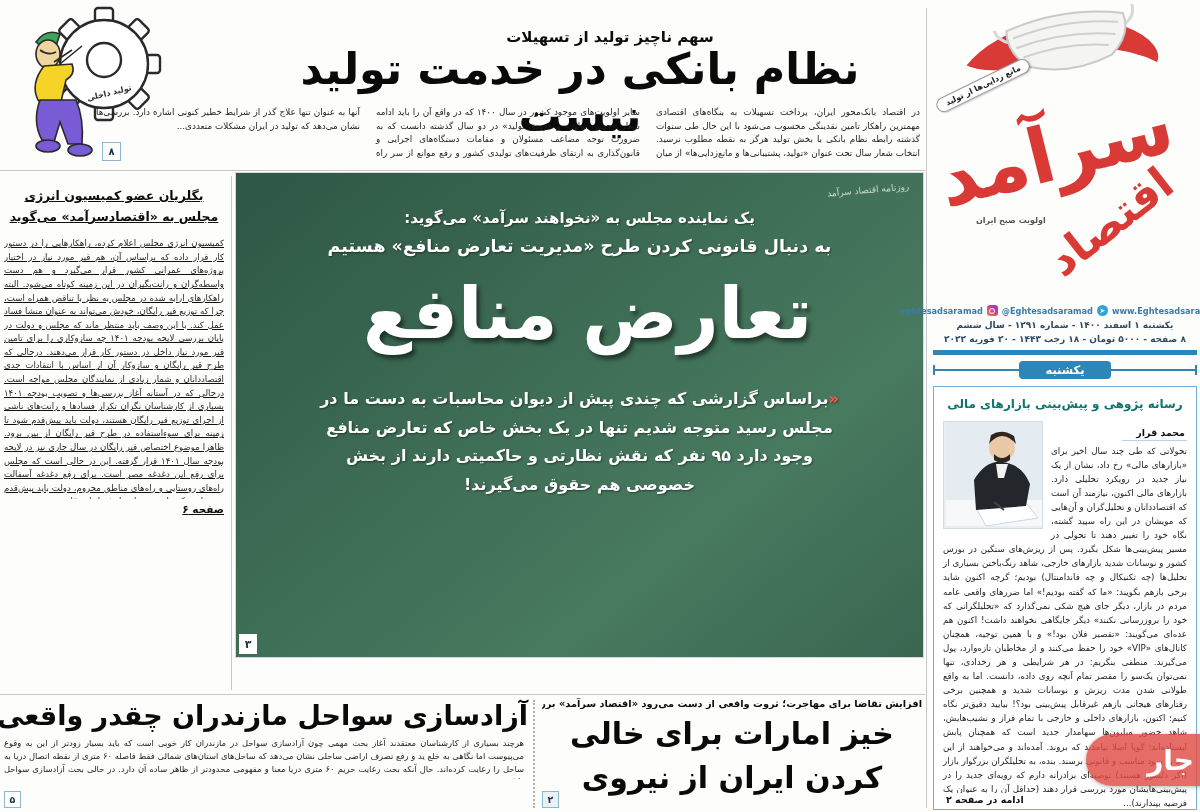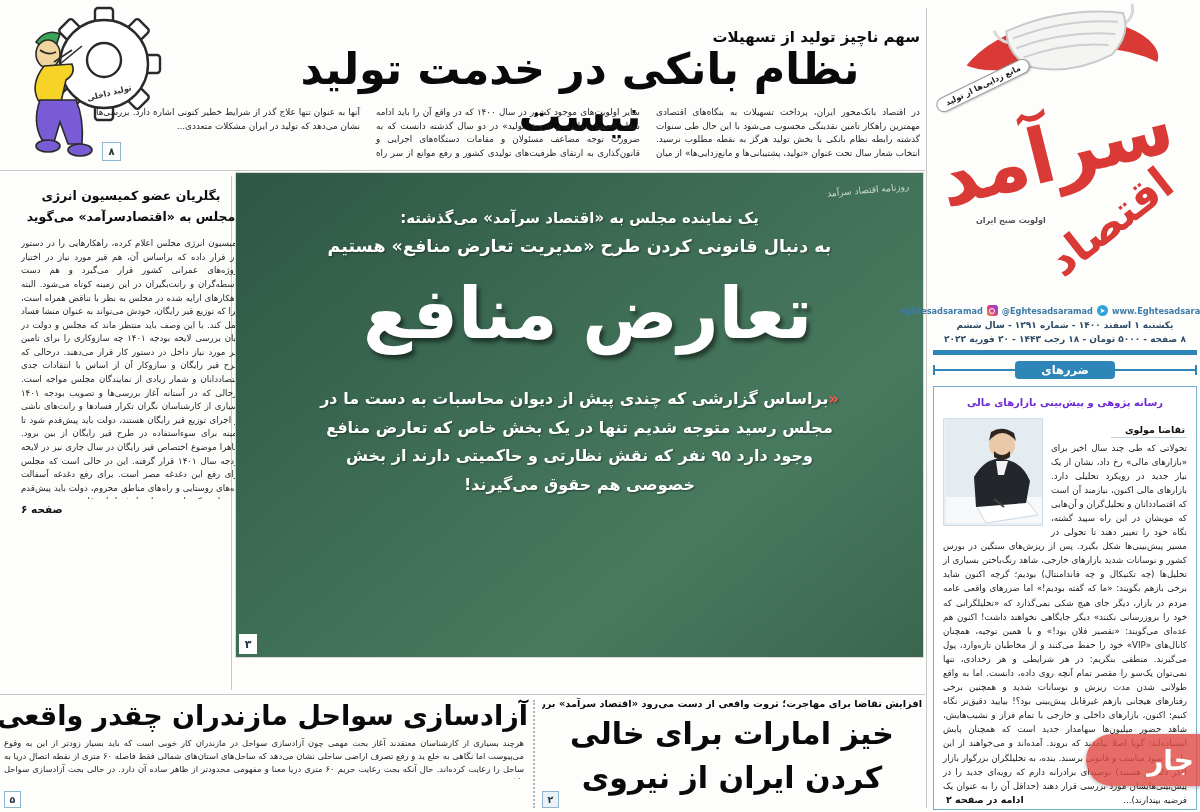--- a/index.html
+++ b/index.html
@@ -12,29 +12,29 @@
   
   .vline{border-left:1px solid #c7c7c7;width:0;}
   .hline{border-top:1px solid #c7c7c7;height:0;}
   .dotline{border-left:2px dotted #b3b3b3;width:0;}
 
   
   .pchip{display:flex;align-items:center;justify-content:center;font-weight:bold;
          font-size:10px;background:#fff;border:1px solid #8fb6cf;color:#234;}
 
   
-  .top-kicker{font-size:15px;font-weight:800;color:#0c0c0c;text-align:right;}
+  .top-kicker{font-size:15px;font-weight:800;color:#0c0c0c;}
   .top-head{font-size:43px;font-weight:900;letter-spacing:-1px;color:#0a0a0a;line-height:1.1;}
   .top-body{font-size:8.8px;line-height:1.55;color:#1d1d1d;column-count:3;column-gap:16px;}
 
   
   .lc-kicker{font-size:12.5px;font-weight:800;line-height:1.65;color:#0c0c0c;}
   .lc-head{font-size:36px;font-weight:900;line-height:1.5;color:#0a0a0a;}
   .lc-body{font-size:8.6px;line-height:1.58;color:#1d1d1d;}
-  .lc-page{font-size:10.5px;font-weight:800;text-align:left;color:#111;}
+  .lc-page{font-size:10.5px;font-weight:800;text-align:right;color:#111;}
 
   
   #lead-box{background:linear-gradient(140deg,#2e5745 0%,#3f6e56 45%,#487a5f 70%,#3a6650 100%);
             border:1px solid #d8d8d8;color:#fff;}
   .lead-wm{font-size:9px;color:rgba(255,255,255,.72);transform:rotate(-5deg);}
   .lead-k1{font-size:15px;font-weight:800;text-shadow:1px 1px 2px rgba(0,0,0,.45);}
   .lead-k2{font-size:17.5px;font-weight:800;text-shadow:1px 1px 2px rgba(0,0,0,.45);}
   .lead-h{font-size:71px;font-weight:900;line-height:1.25;letter-spacing:-2px;
           text-shadow:3px 4px 4px rgba(0,0,0,.5);}
   .lead-stand{font-size:16px;font-weight:800;line-height:1.8;text-shadow:1px 1px 2px rgba(0,0,0,.45);}
@@ -66,21 +66,21 @@
   .dateline{font-size:9px;font-weight:700;color:#2e4b63;line-height:1.55;}
   .bluebar{background:#2e86b8;}
   .sec-hd{display:flex;align-items:center;gap:0;}
   .sec-hd .tick{width:2px;height:10px;background:#2e86b8;flex:none;}
   .sec-hd .ln{height:2px;background:#2e86b8;flex:1;}
   .sec-pill{background:#2e86b8;color:#fff;font-size:11.5px;font-weight:800;border-radius:4px;
             padding:2px 26px;flex:none;}
 
   
   #note-box{border:1.4px solid #74aed2;background:#fff;}
-  .note-title{font-size:10px;font-weight:800;color:#6d28d9;line-height:1.55;}
+  .note-title{font-size:12px;font-weight:800;color:#0f766e;line-height:1.55;}
   .note-author{font-size:9.5px;font-weight:800;color:#111;border-bottom:1px solid #bcd2e2;
                display:inline-block;padding:0 2px 2px 14px;margin-bottom:3px;}
   .note-photo{float:left;width:98px;height:106px;margin:0 8px 4px 0;background:#e8eef3;
               border:1px solid #cfdde8;}
   .note-body{font-size:8.7px;line-height:1.62;color:#1b1b1b;}
   .note-cont{position:absolute;left:8px;bottom:3px;background:#fff;font-size:9.5px;
              font-weight:800;padding:1px 4px;}
 
   
   #jaar{left:1086px;top:734px;width:122px;height:52px;background:rgba(224,77,70,.82);
@@ -132,29 +132,29 @@
         <path d="M54 60 l22 -18" fill="none"></path>
       </g>
     </svg>
   </div>
 
   <div class="abs center top-kicker" style="left:300px;top:28px;width:620px;">سهم ناچیز تولید از تسهیلات</div>
   <div class="abs center top-head" style="left:240px;top:46px;width:680px;">نظام بانکی در خدمت تولید نیست</div>
   <div class="abs top-body just" style="left:96px;top:106px;width:824px;height:60px;overflow:hidden;">در اقتصاد بانک‌محور ایران، پرداخت تسهیلات به بنگاه‌های اقتصادی مهمترین راهکار تامین نقدینگی محسوب می‌شود با این حال طی سنوات گذشته رابطه نظام بانکی با بخش تولید هرگز به نقطه مطلوب نرسید. انتخاب شعار سال تحت عنوان «تولید، پشتیبانی‌ها و مانع‌زدایی‌ها» از میان سایر اولویت‌های موجود کشور در سال ۱۴۰۰ که در واقع آن را باید ادامه شعار «جهش تولید» و «رونق تولید» در دو سال گذشته دانست که به ضرورت توجه مضاعف مسئولان و مقامات دستگاه‌های اجرایی و قانون‌گذاری به ارتقای ظرفیت‌های تولیدی کشور و رفع موانع از سر راه آنها به عنوان تنها علاج گذر از شرایط خطیر کنونی اشاره دارد. بررسی‌ها نشان می‌دهد که تولید در ایران مشکلات متعددی...</div>
   <div class="abs pchip" style="left:102px;top:142px;width:17px;height:17px;z-index:2;">۸</div>
 
-  <div class="abs" style="left:17px;top:178px;width:228px;height:512px;padding:0 4px;box-sizing:border-box;">
+  <div class="abs" style="left:0;top:178px;width:228px;height:512px;padding:0 4px;box-sizing:border-box;text-decoration:underline;">
     <div class="center lc-kicker" style="margin-top:8px;">بگلریان عضو کمیسیون انرژی مجلس به «اقتصادسرآمد» می‌گوید</div>
     <div class="lc-body just" style="margin-top:10px;height:262px;overflow:hidden;">کمیسیون انرژی مجلس اعلام کرده، راهکارهایی را در دستور کار قرار داده که براساس آن، هم قیر مورد نیاز در اختیار پروژه‌های عمرانی کشور قرار می‌گیرد و هم دست واسطه‌گران و رانت‌بگیران در این زمینه کوتاه می‌شود. البته راهکارهای ارایه شده در مجلس به نظر با تناقض همراه است، چرا که توزیع قیر رایگان، خودش می‌تواند به عنوان منشا فساد عمل کند. با این وصف باید منتظر ماند که مجلس و دولت در پایان بررسی لایحه بودجه ۱۴۰۱ چه سازوکاری را برای تامین قیر مورد نیاز داخل در دستور کار قرار می‌دهند. درحالی که طرح قیر رایگان و سازوکار آن از اساس با انتقادات جدی اقتصاددانان و شمار زیادی از نمایندگان مجلس مواجه است. درحالی که در آستانه آغاز بررسی‌ها و تصویب بودجه ۱۴۰۱ بسیاری از کارشناسان نگران تکرار فسادها و رانت‌های ناشی از اجرای توزیع قیر رایگان هستند، دولت باید پیش‌قدم شود تا زمینه برای سوءاستفاده در طرح قیر رایگان از بین برود. ظاهرا موضوع اختصاص قیر رایگان در سال جاری نیز در لایحه بودجه سال ۱۴۰۱ قرار گرفته. این در حالی است که مجلس برای رفع این دغدغه مصر است. برای رفع دغدغه آسفالت راه‌های روستایی و راه‌های مناطق محروم، دولت باید پیش‌قدم شود تا در یک چارچوب خارج از فساد این قانون...</div>
     <div class="lc-page" style="margin-top:4px;">صفحه ۶</div>
   </div>
 
   <div id="lead-box" class="abs" style="left:235px;top:172px;width:687px;height:484px;">
     <div class="abs lead-wm" style="right:14px;top:12px;">روزنامه اقتصاد سرآمد</div>
-    <div class="center lead-k1" style="margin-top:36px;">یک نماینده مجلس به «اقتصاد سرآمد» می‌گذشته:</div>
+    <div class="center lead-k1" style="margin-top:36px;">یک نماینده مجلس به «نخواهند سرآمد» می‌گوید:</div>
     <div class="center lead-k2" style="margin-top:9px;">به دنبال قانونی کردن طرح «مدیریت تعارض منافع» هستیم</div>
     <div class="center lead-h" style="margin-top:14px;margin-left:16px;">تعارض منافع</div>
     <div class="center lead-stand" style="margin:26px auto 0;width:78%;">
       <span class="qm">«</span><span>براساس گزارشی که چندی پیش از دیوان محاسبات به دست ما در مجلس رسید متوجه شدیم تنها در یک بخش خاص که تعارض منافع وجود دارد ۹۵ نفر که نقش نظارتی و حاکمیتی دارند از بخش خصوصی هم حقوق می‌گیرند!</span>
     </div>
     <div class="pchip lead-page" style="width:18px;height:20px;font-size:11px;">۳</div>
   </div>
 
   <div class="abs" style="left:0;top:698px;width:528px;height:112px;">
     <div class="center b-head" style="font-size:27px;white-space:nowrap;margin-top:2px;">آزادسازی سواحل مازندران چقدر واقعی است؟</div>
@@ -198,21 +198,21 @@
       <span dir="ltr">eghtesadsaramad</span>
     </div>
     <div class="abs center dateline" style="left:0;top:319px;width:270px;">یکشنبه ۱ اسفند ۱۴۰۰ - شماره ۱۲۹۱ - سال ششم</div>
     <div class="abs center dateline" style="left:0;top:333px;width:270px;">۸ صفحه - ۵۰۰۰ تومان - ۱۸ رجب ۱۴۴۳ - ۲۰ فوریه ۲۰۲۲</div>
 
     <div class="abs bluebar" style="left:3px;top:350px;width:264px;height:5px;"></div>
 
     <div class="abs sec-hd" style="left:3px;top:360px;width:264px;height:20px;">
       <span class="tick"></span>
       <span class="ln"></span>
-      <span class="sec-pill">ضررهای</span>
+      <span class="sec-pill">یکشنبه</span>
       <span class="ln"></span>
       <span class="tick"></span>
     </div>
 
     <div id="note-box" class="abs" style="left:3px;top:386px;width:264px;height:424px;box-sizing:border-box;padding:8px 9px;overflow:hidden;">
       <div class="center note-title">رسانه پژوهی و پیش‌بینی بازارهای مالی</div>
       <div style="margin-top:7px;">
         <div class="note-photo">
           <svg width="96" height="104" viewBox="0 0 96 104">
             <rect width="96" height="104" fill="#e4ebf1"></rect>
@@ -220,21 +220,21 @@
             <path d="M30 86 L78 78 L92 96 L40 104 Z" fill="#fff" stroke="#c9d6e0"></path>
             <circle cx="56" cy="26" r="13" fill="#e9c9a8"></circle>
             <path d="M43 22 Q56 6 70 22 L68 14 Q56 6 45 13 Z" fill="#2e2620"></path>
             <path d="M48 32 Q56 40 64 32 L64 38 Q56 44 48 38 Z" fill="#2e2620"></path>
             <path d="M28 58 Q40 38 56 40 Q76 42 84 62 L80 84 L30 88 Z" fill="#23262b"></path>
             <path d="M50 42 L62 42 L58 56 L52 56 Z" fill="#f2f2f2"></path>
             <path d="M72 56 L56 80 L50 78" fill="none" stroke="#23262b" stroke-width="6" stroke-linecap="round"></path>
             <line x1="48" y1="80" x2="58" y2="88" stroke="#444" stroke-width="2"></line>
           </svg>
         </div>
-        <span class="note-author">تقاضا مولوی</span>
+        <span class="note-author">محمد قرار</span>
         <div class="note-body just">تحولاتی که طی چند سال اخیر برای «بازارهای مالی» رخ داد، نشان از یک نیاز جدید در رویکرد تحلیلی دارد. بازارهای مالی اکنون، نیازمند آن است که اقتصاددانان و تحلیل‌گران و آن‌هایی که مویشان در این راه سپید گشته، نگاه خود را تغییر دهند تا تحولی در مسیر پیش‌بینی‌ها شکل بگیرد. پس از ریزش‌های سنگین در بورس کشور و نوسانات شدید بازارهای خارجی، شاهد رنگ‌باختن بسیاری از تحلیل‌ها (چه تکنیکال و چه فاندامنتال) بودیم؛ گرچه اکنون شاید برخی بازهم بگویند: «ما که گفته بودیم!» اما ضررهای واقعی عامه مردم در بازار، دیگر جای هیچ شکی نمی‌گذارد که «تحلیلگرانی که خود را بروزرسانی نکنند» دیگر جایگاهی نخواهند داشت! اکنون هم عده‌ای می‌گویند: «تقصیر فلان بود!» و با همین توجیه، همچنان کانال‌های «VIP» خود را حفظ می‌کنند و از مخاطبان تازه‌وارد، پول می‌گیرند. منطقی بنگریم: در هر شرایطی و هر رخدادی، تنها نمی‌توان یک‌سو را مقصر تمام آنچه روی داده، دانست. اما به واقع طولانی شدن مدت ریزش و نوسانات شدید و همچنین برخی رفتارهای هیجانی بازهم غیرقابل پیش‌بینی بود؟! بیایید دقیق‌تر نگاه کنیم؛ اکنون، بازارهای داخلی و خارجی با تمام فراز و نشیب‌هایش، شاهد حضور میلیون‌ها سهامدار جدید است که همچنان پابش ایستاده‌اند؛ گویا اصلا نیامدند که بروند. آمده‌اند و می‌خواهند از این راه به سود مناسب و قانونی برسند. بنده، به تحلیلگران بزرگوار بازار (اگر دلسوز هستند) توصیه‌ای برادرانه دارم که رویه‌ای جدید را در پیش‌بینی‌هایشان مورد بررسی قرار دهند (حداقل آن را به عنوان یک فرضیه بپندارند)...</div>
       </div>
       <div class="note-cont">ادامه در صفحه ۲</div>
     </div>
   </div>
 
   <div id="jaar" class="abs">
     <span>جار</span>
   </div>
 

